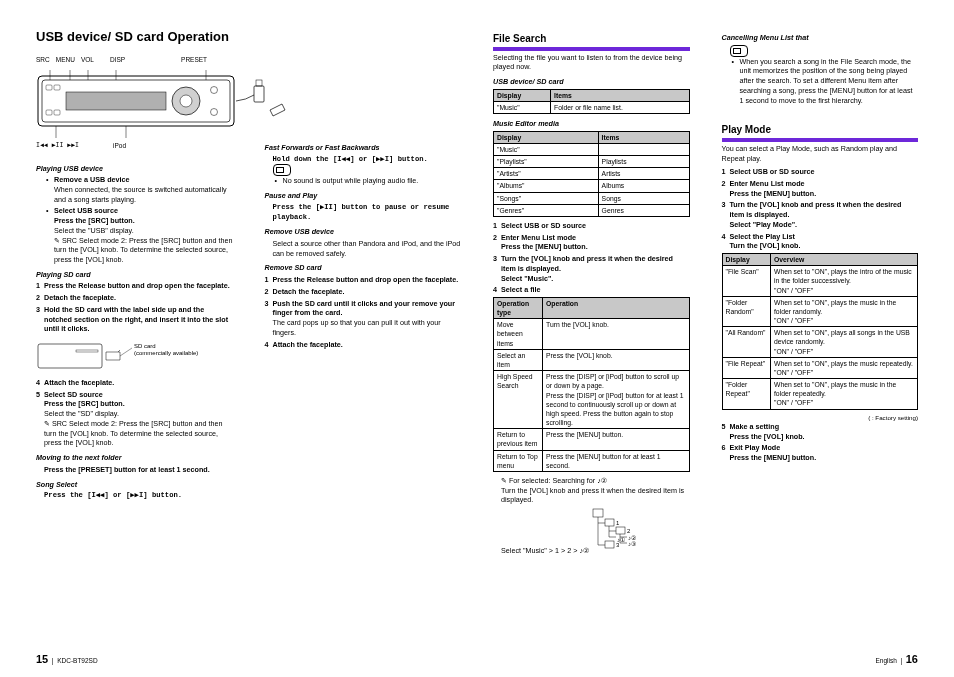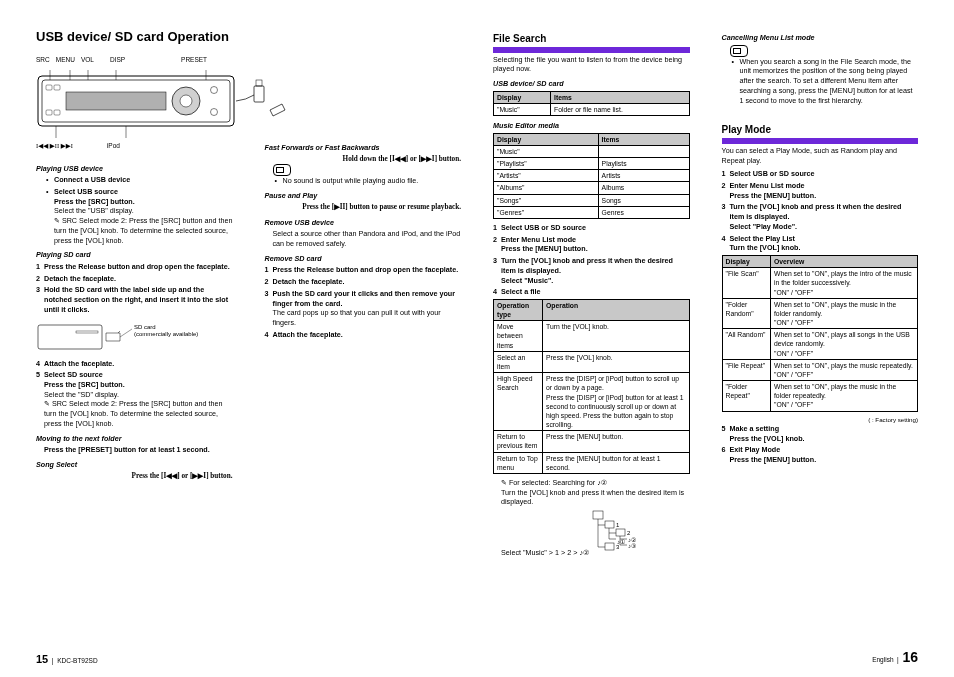--- a/index.html
+++ b/index.html
@@ -27,21 +27,21 @@
   }
   h1 {
     font-size: 13px;
     font-weight: 700;
     margin: 0 0 10px 0;
   }
   h2 {
     font-size: 10px;
     font-weight: 700;
     margin: 4px 0 2px 0;
-    border-bottom: 6px solid #6d28d9;
+    border-bottom: 4px solid #6d28d9;
     padding-bottom: 1px;
   }
   h4 {
     font-size: 7.2px;
     font-weight: 700;
     font-style: italic;
     margin: 5px 0 2px 0;
   }
   .step {
     display: flex;
@@ -104,23 +104,23 @@
     margin: 2px 0;
   }
   .footnote {
     font-size: 6.5px;
     position: absolute;
     bottom: 12px;
   }
   .footer-left { left: 36px; }
   .footer-left .pg { font-weight: 700; font-size: 11px; }
   .footer-right { right: 36px; text-align: right; }
-  .footer-right .pg { font-weight: 700; font-size: 14px; text-align: center; }
+  .footer-right .pg { font-weight: 700; font-size: 11px; text-align: center; }
   .pen-icon { font-size: 7px; }
-  .sym { font-family: Liberation Serif, serif; text-align: right; }
+  .sym { font-family: Liberation Mono, monospace; }
   .tree-svg { margin-top: 2px; }
   .factory { text-align: right; font-size: 6.2px; }
   .remote-icon {
     width: 16px; height: 10px;
     border: 0.5px solid #000;
     border-radius: 4px;
     display: inline-block;
     vertical-align: middle;
     position: relative;
   }
@@ -172,21 +172,22 @@
     </svg>
     <div class="diagram-bottom">
       <span class="sym">I◀◀ ▶II ▶▶I</span>
       <span style="margin-left:20px">iPod</span>
     </div>
   </div>
 
 
   <h4>Playing USB device</h4>
   <div class="bullet indent">
-    <span class="bold">Connect a USB device</span><br>
+    <span class="bold">Remove a USB device</span><br>
+    <span>When connected, the source is switched automatically and a song starts playing.</span>
   </div>
   <div class="bullet indent">
     <span class="bold">Select USB source</span><br>
     <span class="bold">Press the [SRC] button.</span><br>
     <span>Select the "USB" display.</span><br>
     <span class="pen-icon">✎</span> <span>SRC Select mode 2: Press the [SRC] button and then turn the [VOL] knob. To determine the selected source, press the [VOL] knob.</span>
   </div>
 
   <h4>Playing SD card</h4>
   <div class="step">
@@ -249,21 +250,21 @@
         <span class="step-num">1</span>
         <div class="step-body bold">Press the Release button and drop open the faceplate.</div>
       </div>
   <div class="step">
         <span class="step-num">2</span>
         <div class="step-body bold">Detach the faceplate.</div>
       </div>
   <div class="step">
         <span class="step-num">3</span>
         <div class="step-body">
-    <span class="bold">Push the SD card your it clicks and then remove your finger from the card.</span><br>
+    <span class="bold">Push the SD card until it clicks and your remove your finger from the card.</span><br>
     <span>The card pops up so that you can pull it out with your fingers.</span>
   </div>
       </div>
   <div class="step">
         <span class="step-num">4</span>
         <div class="step-body bold">Attach the faceplate.</div>
       </div>
 </div>
 
 <div class="col">
@@ -392,21 +393,21 @@
       <line x1="18" y1="30" x2="25" y2="30" stroke="#000" stroke-width="0.5"></line>
           <text x="26" y="35" font-size="6">♪①</text>
       <line x1="7" y1="38" x2="14" y2="38" stroke="#000" stroke-width="0.5"></line>
       <rect x="14" y="34" width="9" height="7" fill="none" stroke="#000" stroke-width="0.5"></rect>
           <text x="25" y="40" font-size="6">3</text>
     </svg>
   </div>
 </div>
 
 <div class="col">
-  <h4>Cancelling Menu List mode</h4>
+  <h4>Cancelling Menu List that</h4>
   <div class="indent"><span class="remote-icon"></span></div>
   <div class="bullet indent">When you search a song in the File Search mode, the unit memorizes the position of the song being played after the search. To set a different Menu item after searching a song, press the [MENU] button for at least 1 second to move to the first hierarchy.</div>
 
   <div style="height:12px"></div>
   <h2>Play Mode</h2>
   <div>You can select a Play Mode, such as Random play and Repeat play.</div>
 
   <div class="step" style="margin-top:4px">
         <span class="step-num">1</span>
         <div class="step-body bold">Select USB or SD source</div>

